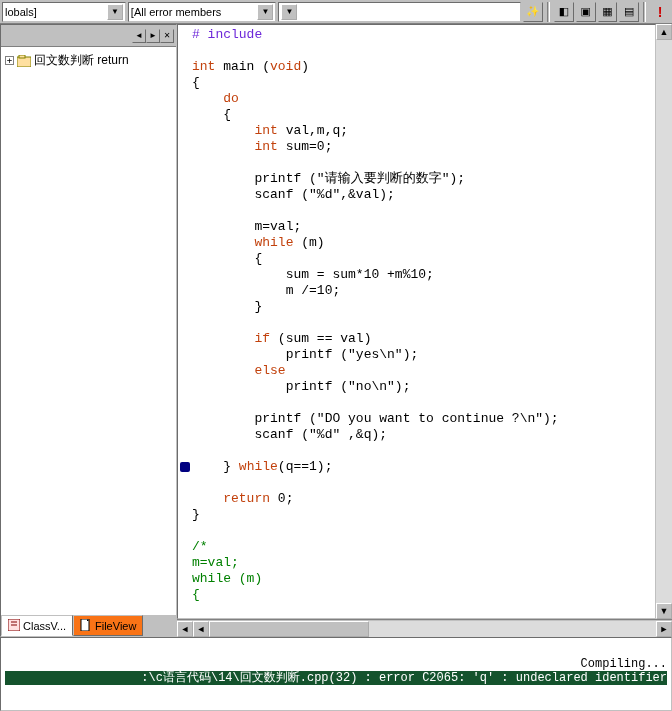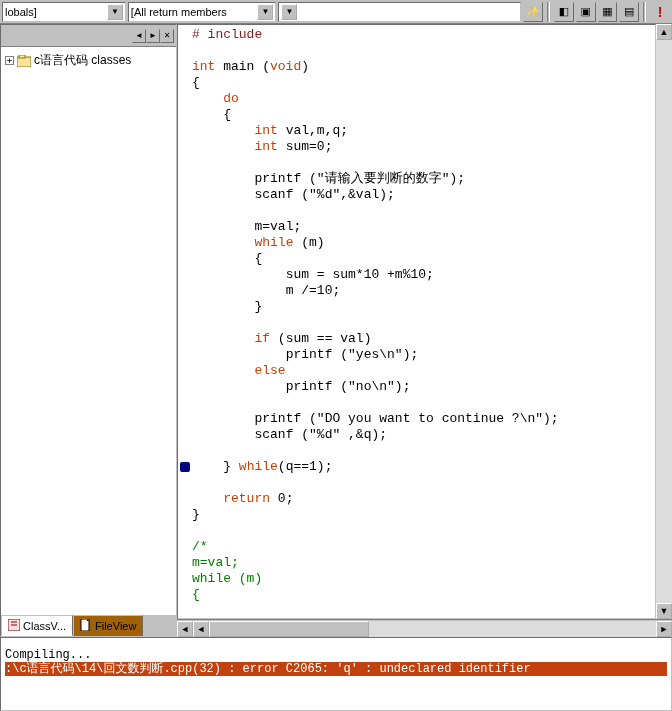--- a/index.html
+++ b/index.html
@@ -11,52 +11,52 @@
 .tool-icon { width: 20px; height: 20px; border: 1px outset #c0c0c0; display: flex; align-items: center; justify-content: center; font-size: 11px; background: #c0c0c0; }
 .sep { width: 3px; height: 20px; border-left: 1px solid #808080; border-right: 1px solid #fff; margin: 0 2px; }
 .main-area { flex: 1; display: flex; overflow: hidden; }
 .sidebar { width: 177px; background: #fff; border: 1px inset #c0c0c0; display: flex; flex-direction: column; }
 .sidebar-toolbar { height: 22px; background: #c0c0c0; border-bottom: 1px solid #808080; display: flex; align-items: center; justify-content: flex-end; padding: 0 2px; }
 .sidebar-tree { flex: 1; padding: 4px; font-size: 12px; background: #fff; }
 .tree-item { display: flex; align-items: center; gap: 3px; padding: 1px 0; }
 .tree-exp { width: 9px; height: 9px; border: 1px solid #808080; display: flex; align-items: center; justify-content: center; font-size: 9px; line-height: 1; font-family: monospace; }
 .tree-icon { width: 14px; height: 12px; display: inline-block; }
 .sidebar-tabs { height: 22px; background: #c0c0c0; display: flex; border-top: 1px solid #fff; }
-.sidebar-tab { display: flex; align-items: center; gap: 3px; padding: 2px 6px; border: 1px outset #c0c0c0; font-size: 11px; background: #a16207; }
+.sidebar-tab { display: flex; align-items: center; gap: 3px; padding: 2px 6px; border: 1px outset #c0c0c0; font-size: 11px; background: #f97316; }
 .sidebar-tab.active { background: #fff; border-bottom: 1px solid #fff; }
 .editor-wrap { flex: 1; display: flex; flex-direction: column; position: relative; }
 .editor { flex: 1; background: #fff; border: 1px inset #c0c0c0; overflow: auto; font-family: "Courier New", monospace; font-size: 13px; line-height: 16px; padding: 2px 0 2px 14px; white-space: pre; position: relative; }
 .editor-line { min-height: 16px; }
 .kw { color: #c2410c; }
-.pp { color: #7f1d1d; }
+.pp { color: #6d28d9; }
 .cmt { color: #008000; }
 .bookmark { position: absolute; left: 2px; width: 10px; height: 10px; background: #000080; border-radius: 2px; }
 .editor-hscroll { height: 18px; background: #c0c0c0; border-top: 1px solid #808080; display: flex; align-items: center; }
 .hscroll-btn { width: 16px; height: 16px; background: #c0c0c0; border: 1px outset #fff; display: flex; align-items: center; justify-content: center; font-size: 9px; }
 .hscroll-track { flex: 1; height: 16px; background: #dcdcdc; position: relative; }
 .hscroll-thumb { position: absolute; left: 0; top: 0; width: 160px; height: 16px; background: #c0c0c0; border: 1px outset #fff; }
-.output-panel { height: 74px; background: #fff; border: 1px inset #c0c0c0; font-family: "Courier New", monospace; font-size: 12px; line-height: 14px; padding: 10px 4px; overflow: hidden; }
+.output-panel { height: 74px; background: #fff; border: 1px inset #c0c0c0; font-family: "Courier New", monospace; font-size: 12px; line-height: 14px; padding: 19px 4px; overflow: hidden; text-align: right; }
 .out-line { white-space: pre; }
-.out-err { background: #c2410c; color: #fff; }
+.out-err { background: #14532d; color: #fff; }
 .vscroll { width: 16px; background: #c0c0c0; display: flex; flex-direction: column; }
 .vscroll-btn { width: 16px; height: 16px; background: #c0c0c0; border: 1px outset #fff; display: flex; align-items: center; justify-content: center; font-size: 9px; }
 .vscroll-track { flex: 1; background: #dcdcdc; }
 .editor-row { flex: 1; display: flex; overflow: hidden; }
 .red-icon { color: #c00; font-weight: bold; font-size: 14px; }
 </style>
 </head>
 <body>
 
 <div class="toolbar">
   <div class="combo" style="width:125px">
     <span class="combo-text">lobals]</span>
     <span class="combo-btn">▼</span>
   </div>
   <div class="combo" style="width:150px">
-    <span class="combo-text">[All return members</span>
+    <span class="combo-text">[All error members</span>
     <span class="combo-btn">▼</span>
   </div>
   <div class="combo" style="width:245px">
     <span class="combo-btn">▼</span>
   </div>
   <div class="tool-icon">✨</div>
   <div class="sep"></div>
   <div class="tool-icon">◧</div>
   <div class="tool-icon">▣</div>
   <div class="tool-icon">▦</div>
@@ -74,21 +74,21 @@
     </div>
     <div class="sidebar-tree">
       <div class="tree-item">
         <span class="tree-exp">+</span>
         <span class="tree-icon">
           <svg width="14" height="12">
               <rect x="0" y="2" width="14" height="10" fill="#ffe0a0" stroke="#808000"></rect>
               <rect x="2" y="0" width="6" height="3" fill="#ffe0a0" stroke="#808000"></rect>
             </svg>
         </span>
-        <span>c语言代码 classes</span>
+        <span>回文数判断 return</span>
       </div>
     </div>
     <div class="sidebar-tabs">
       <div class="sidebar-tab active">
         <span>
           <svg width="12" height="12">
               <rect x="0" y="0" width="12" height="12" fill="#ffe0e0" stroke="#800000"></rect>
               <line x1="3" y1="3" x2="9" y2="3" stroke="#800000"></line>
               <line x1="3" y1="6" x2="9" y2="6" stroke="#800000"></line>
             </svg>

